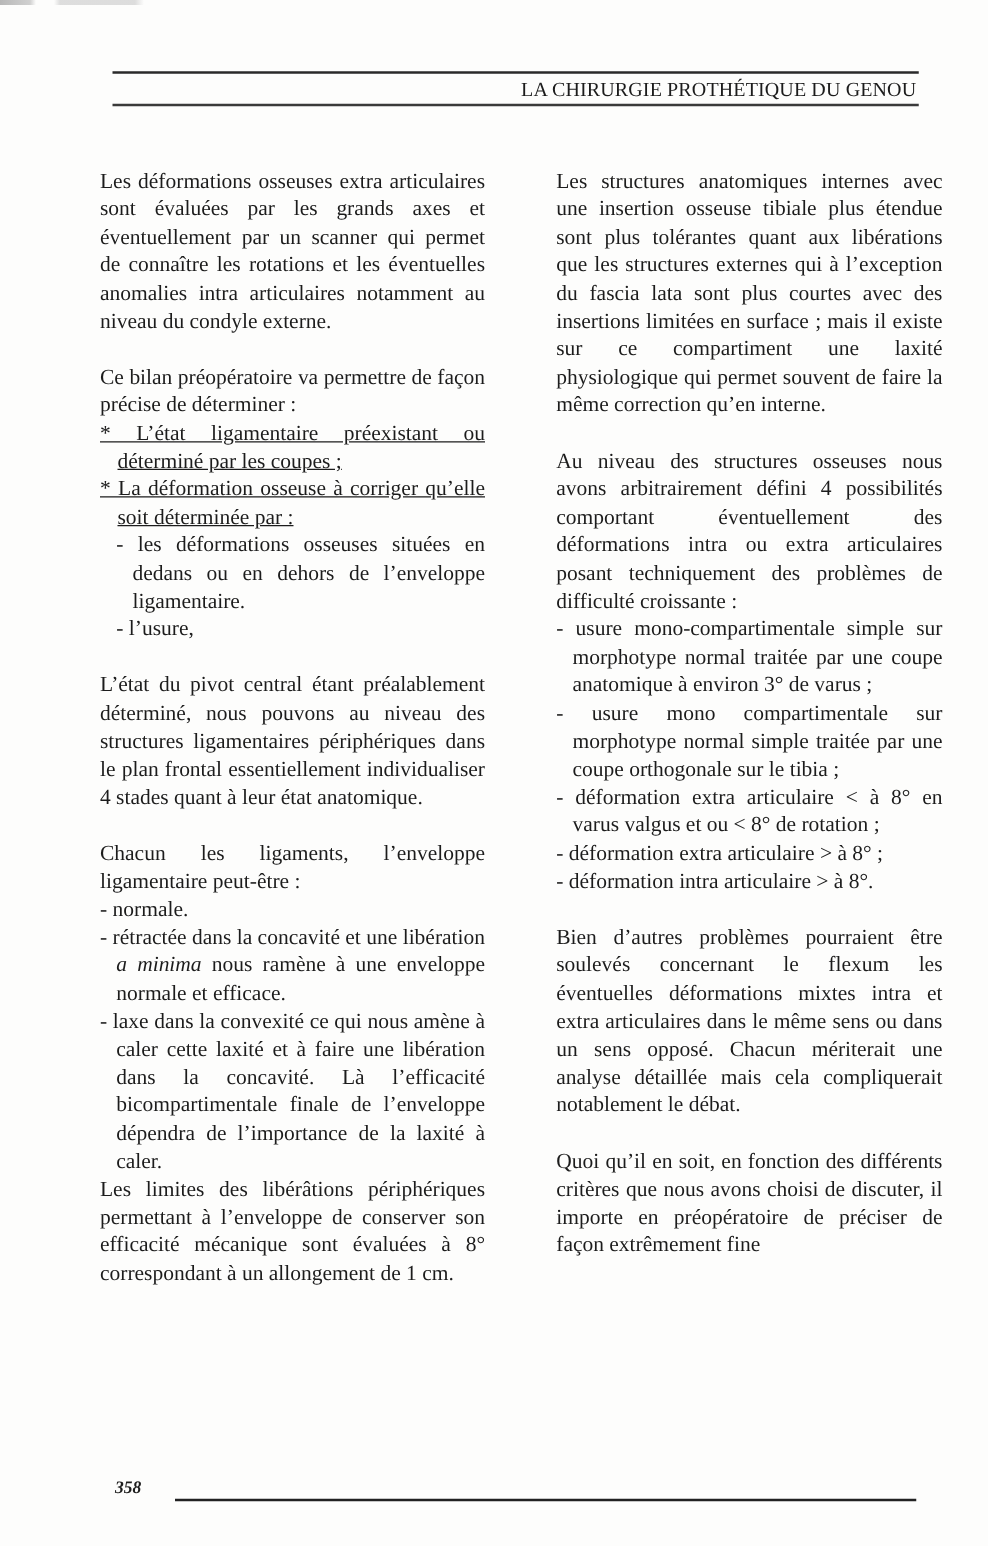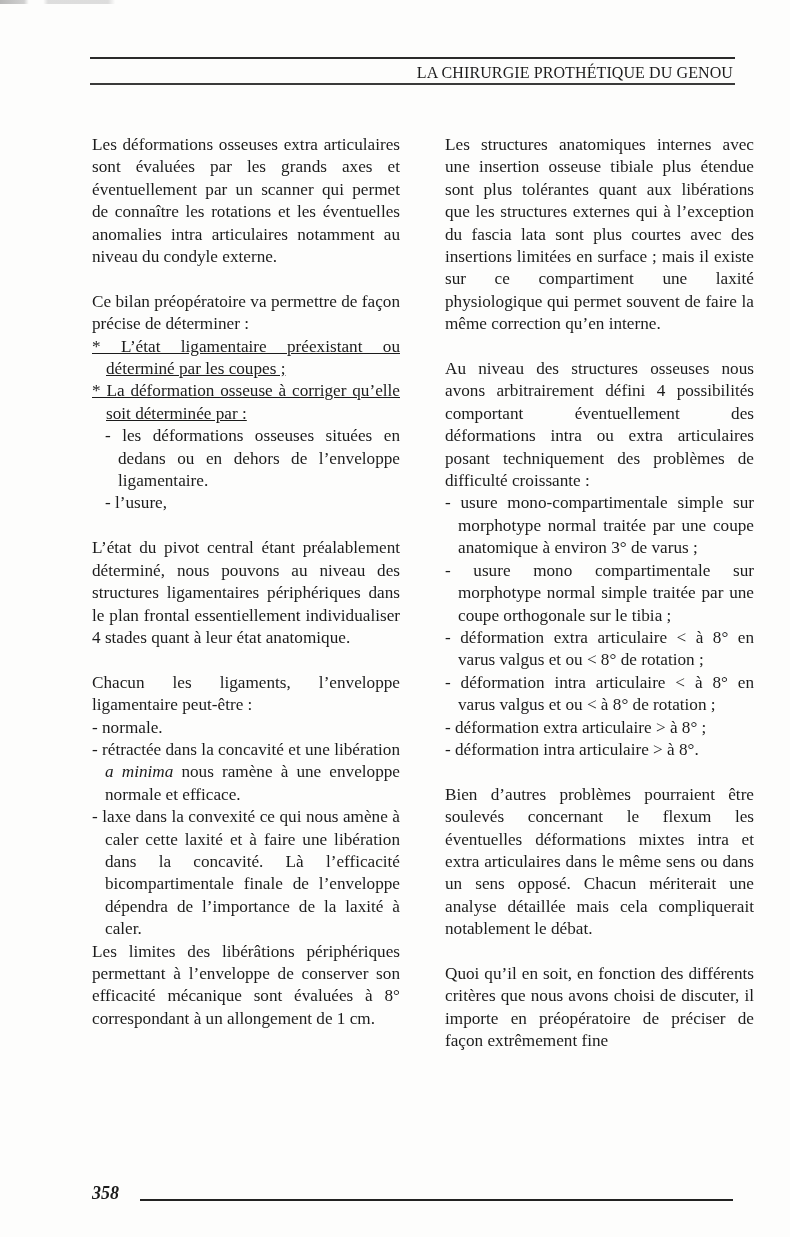--- a/index.html
+++ b/index.html
@@ -25,31 +25,31 @@
   .running-head {
     position: absolute; top: 64px; right: 57px;
     font-size: 16px; letter-spacing: 0.1px;
     text-transform: uppercase;
   }
   .col {
     position: absolute; top: 134px;
     font-size: 17.2px; line-height: 22.4px;
     text-align: justify;
   }
-  .col.left { left: 92px; width: 308px; }
+  .col.left { left: 80px; width: 308px; }
   .col.right { left: 433px; width: 309px; margin-left: 12px; }
   .col p { margin: 0; }
   .gap { height: 22.4px; }
   .item { padding-left: 14px; text-indent: -14px; text-decoration: underline; }
   .subitem { padding-left: 26px; text-indent: -13px; }
   .ditem { padding-left: 13px; text-indent: -13px; }
   em { }
   .folio {
     position: absolute; top: 1183px; left: 92px;
-    font-size: 18px; font-style: italic; font-weight: bold;
+    font-size: 14px; font-style: italic; font-weight: bold;
   }
   .rule.foot { top: 1199px; left: 140px; width: 593px; height: 2px; background: #222; }
 </style>
 </head>
 <body>
 
 <div class="scan-artifact"></div>
 
 <div class="rule top"></div>
 <div class="running-head">LA CHIRURGIE PROTHÉTIQUE DU GENOU</div>
@@ -73,21 +73,20 @@
   <p>Les limites des libérâtions périphériques permettant à l’enveloppe de conserver son efficacité mécanique sont évaluées à 8° correspondant à un allongement de 1 cm.</p>
 </div>
 
 <div class="col right">
   <p>Les structures anatomiques internes avec une insertion osseuse tibiale plus étendue sont plus tolérantes quant aux libérations que les structures externes qui à l’exception du fascia lata sont plus courtes avec des insertions limitées en surface ; mais il existe sur ce compartiment une laxité physiologique qui permet souvent de faire la même correction qu’en interne.</p>
   <div class="gap"></div>
   <p>Au niveau des structures osseuses nous avons arbitrairement défini 4 possibilités comportant éventuellement des déformations intra ou extra articulaires posant techniquement des problèmes de difficulté croissante :</p>
   <p class="ditem">- usure mono-compartimentale simple sur morphotype normal traitée par une coupe anatomique à environ 3° de varus ;</p>
   <p class="ditem">- usure mono compartimentale sur morphotype normal simple traitée par une coupe orthogonale sur le tibia ;</p>
   <p class="ditem">- déformation extra articulaire &lt; à 8° en varus valgus et ou &lt; 8° de rotation ;</p>
-  <p class="ditem">- déformation intra articulaire &lt; à 8° en varus valgus et ou &lt; à 8° de rotation ;</p>
   <p class="ditem">- déformation extra articulaire &gt; à 8° ;</p>
   <p class="ditem">- déformation intra articulaire &gt; à 8°.</p>
   <div class="gap"></div>
   <p>Bien d’autres problèmes pourraient être soulevés concernant le flexum les éventuelles déformations mixtes intra et extra articulaires dans le même sens ou dans un sens opposé. Chacun mériterait une analyse détaillée mais cela compliquerait notablement le débat.</p>
   <div class="gap"></div>
   <p>Quoi qu’il en soit, en fonction des différents critères que nous avons choisi de discuter, il importe en préopératoire de préciser de façon extrêmement fine</p>
 </div>
 
 <div class="folio">358</div>
 <div class="rule foot"></div>

